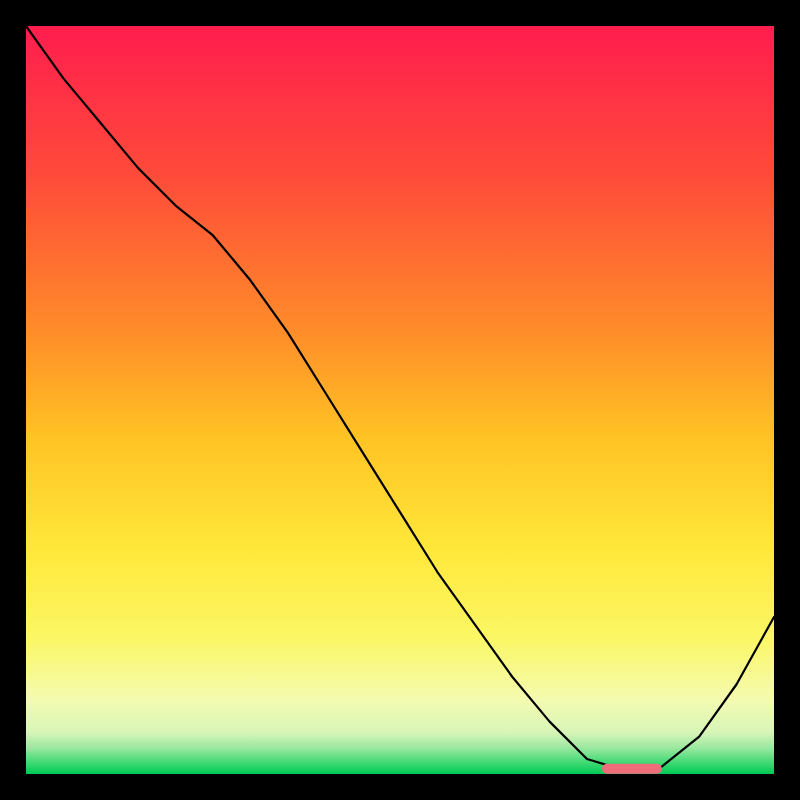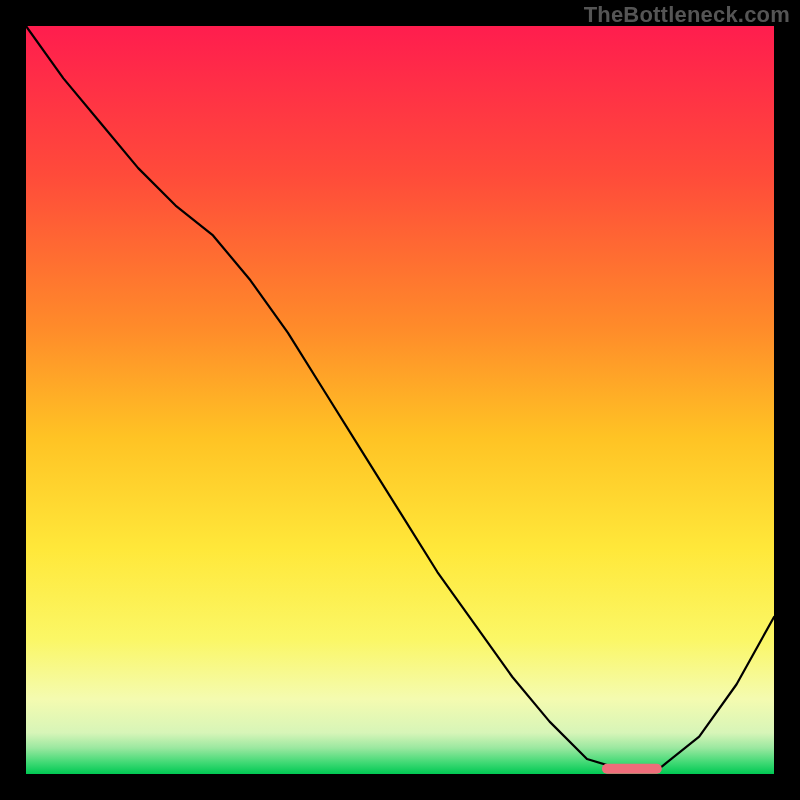--- a/index.html
+++ b/index.html
@@ -38,21 +38,20 @@
   svg.plot {
     display: block;
     width: 748px;
     height: 748px;
   }
 </style>
 </head>
 <body>
 
 <div class="stage">
-  <div class="watermark">TheBottleneck.com</div>
 
   <div class="plot-frame">
     <svg class="plot" viewBox="0 0 748 748" preserveAspectRatio="none">
       <defs>
         <linearGradient id="bg-grad" x1="0" y1="0" x2="0" y2="1">
             <stop offset="0.00%" stop-color="#ff1d4e"></stop>
             <stop offset="20.00%" stop-color="#ff4b3a"></stop>
             <stop offset="40.00%" stop-color="#ff8a2a"></stop>
             <stop offset="55.00%" stop-color="#ffc324"></stop>
             <stop offset="70.00%" stop-color="#ffe83a"></stop>

